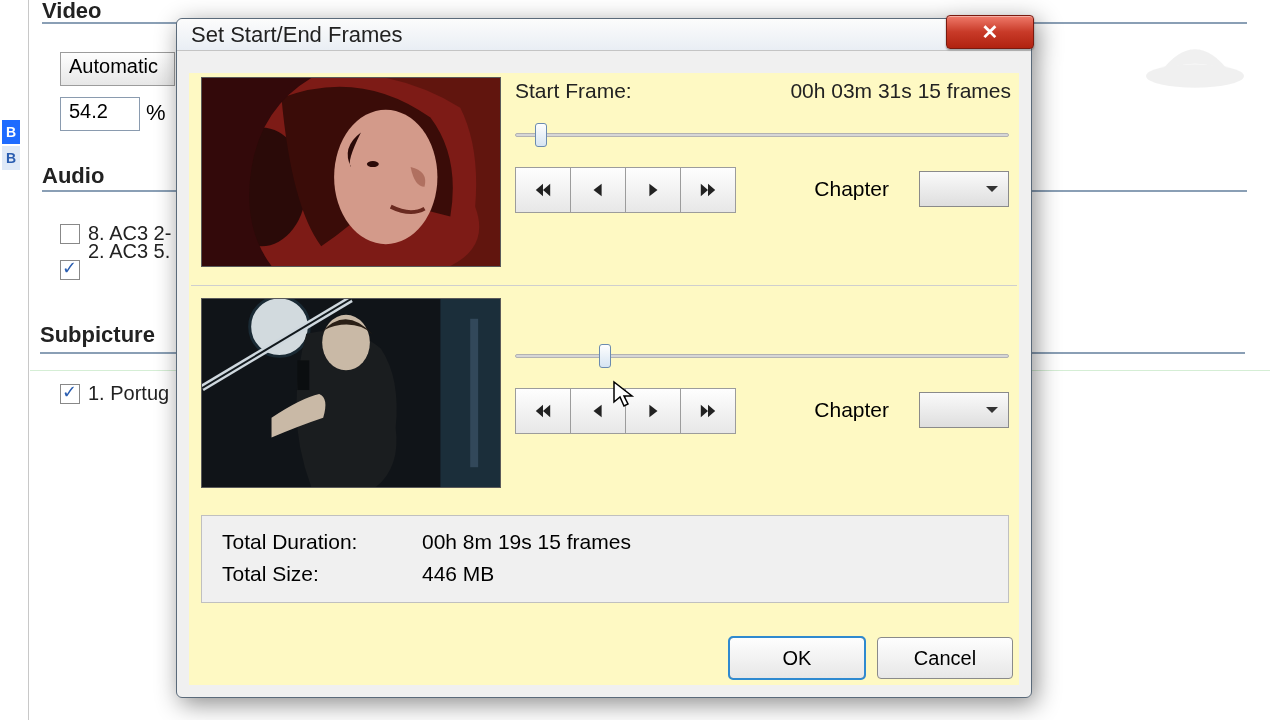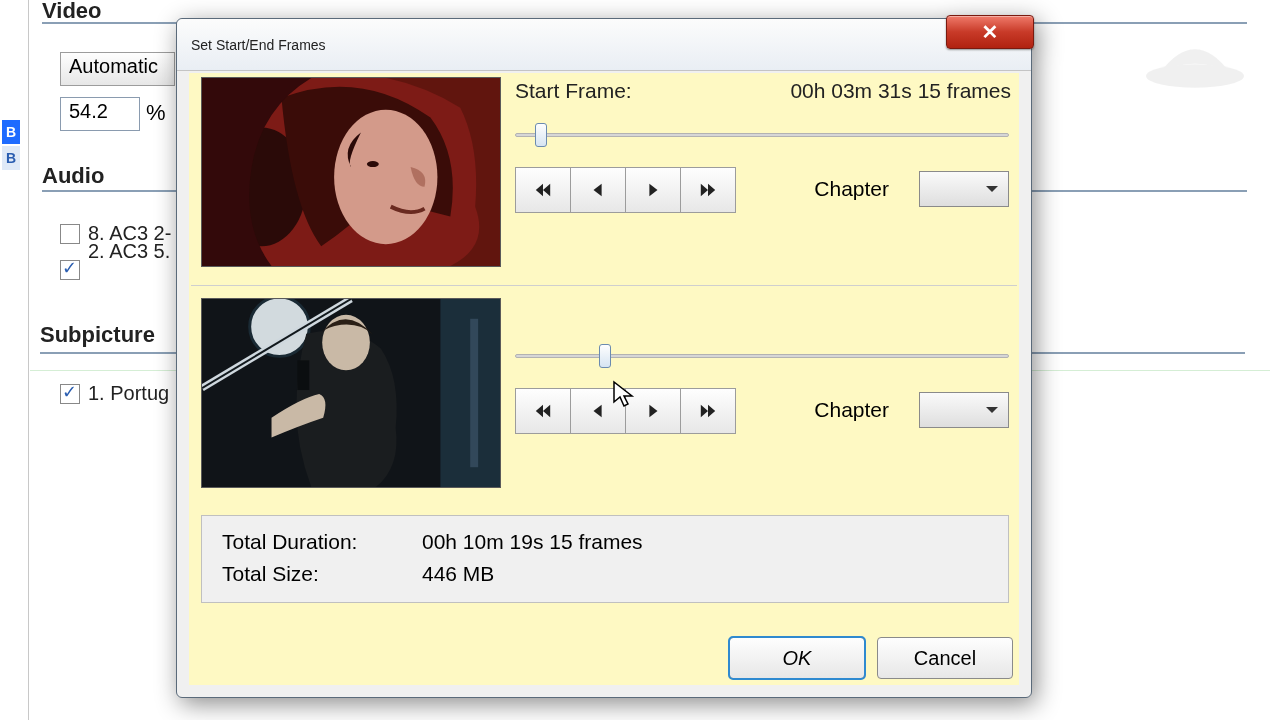--- a/index.html
+++ b/index.html
@@ -23,21 +23,21 @@
   .cblabel { position: absolute; font-size: 20px; color: #222; }
   .pill { position: absolute; width: 18px; height: 24px; background: #1e6bff; color: #fff; font-size: 14px; font-weight: 700; text-align: center; line-height: 24px; }
   .pill.off { background: #dfe9f7; color: #2a5db0; }
   .logo { position: absolute; right: 20px; top: 20px; width: 130px; height: 70px; opacity: 0.25; }
   .logo svg { width: 100%; height: 100%; }
   .bg-green { position:absolute; left:30px; top:370px; width:1240px; height:1px; background:#96d496; opacity:.4;}
   
   
   .dialog-shadow { position: absolute; left: 176px; top: 18px; width: 856px; height: 680px; filter: drop-shadow(4px 6px 12px rgba(0,0,0,0.45)); }
   .dialog { width: 856px; height: 680px; background: #f0f0f0; border: 1px solid #5a6a7a; border-radius: 6px; position: relative; }
-  .titlebar { height: 52px; background: linear-gradient(#fcfcfc,#e9eef4); border-bottom: 1px solid #c4c4c4; border-radius: 6px 6px 0 0; display: flex; align-items: center; padding-left: 14px; font-size: 14px; color: #222; }
+  .titlebar { height: 32px; background: linear-gradient(#fcfcfc,#e9eef4); border-bottom: 1px solid #c4c4c4; border-radius: 6px 6px 0 0; display: flex; align-items: center; padding-left: 14px; font-size: 22px; color: #222; }
   .closebtn { position: absolute; right: -3px; top: -4px; width: 88px; height: 34px; background: linear-gradient(#f07a6a,#c83a28 50%,#b02210); border: 1px solid #7a1a0f; border-radius: 4px; display: flex; align-items: center; justify-content: center; color: #fff; font-size: 20px; font-weight: 700; box-shadow: inset 0 1px 0 rgba(255,255,255,.4), 0 1px 2px rgba(0,0,0,.4); }
   .client { position: absolute; left: 12px; top: 54px; right: 12px; bottom: 12px; background: #fef9c3; }
 
   .frame-row { position: relative; height: 210px; }
   .hr { height: 1px; background: #cfcfcf; margin: 2px 2px 8px; }
   
   .thumb { position: absolute; left: 12px; top: 4px; width: 300px; height: 190px; border: 1px solid #5a5a5a; background: #222; overflow: hidden; }
   .thumb svg { width: 100%; height: 100%; display:block; }
   
   .frame-info { position: absolute; left: 326px; top: 6px; right: 8px; display: flex; justify-content: space-between; font-size: 21px; color: #222; }
@@ -54,21 +54,21 @@
   .chapter { position: absolute; right: 10px; top: 98px; display: flex; align-items: center; gap: 30px; font-size: 21px; }
   .chapter .dd { width: 90px; height: 36px; border: 1px solid #8a8a8a; background: linear-gradient(#fafafa,#dedede); position: relative; }
   .chapter .dd::after { content: ""; position: absolute; right: 10px; top: 14px; border: 6px solid transparent; border-top-color: #333; }
   
   .totals { position: absolute; left: 12px; right: 10px; top: 442px; height: 88px; border: 1px solid #c0c0c0; background: #f0f0f0; padding: 10px 20px; font-size: 21px; line-height: 1.5; }
   .totals .line { display: flex; }
   .totals .k { width: 200px; }
   
   .btnrow { position: absolute; right: 6px; bottom: 6px; display: flex; gap: 12px; }
   .btn { width: 136px; height: 42px; font-size: 20px; border: 1px solid #8a8a8a; background: linear-gradient(#fefefe,#e7e7e7); border-radius: 4px; cursor: pointer; }
-  .btn.primary { outline: 2px solid #2f8ad0; outline-offset: -1px; font-style: italic; }
+  .btn.primary { outline: 2px solid #2f8ad0; outline-offset: -1px; }
   
   .cursor { position: absolute; left: 612px; top: 380px; width: 24px; height: 28px; pointer-events: none; }
 </style>
 </head>
 <body>
 
 <div class="bg-panel">
   <div class="bg-left-border"></div>
   <div class="section-hdr v-hdr">Video</div>
   <div class="section-rule v-rule"></div>
@@ -209,21 +209,21 @@
         </div>
         <div class="chapter">
           <span>Chapter</span>
           <div class="dd"></div>
         </div>
       </div>
 
       <div class="totals">
         <div class="line">
           <span class="k">Total Duration:</span>
-          <span>00h 10m 19s 15 frames</span>
+          <span>00h 8m 19s 15 frames</span>
         </div>
         <div class="line">
           <span class="k">Total Size:</span>
           <span>446 MB</span>
         </div>
       </div>
 
       <div class="btnrow">
         <button class="btn primary">OK</button>
         <button class="btn">Cancel</button>

